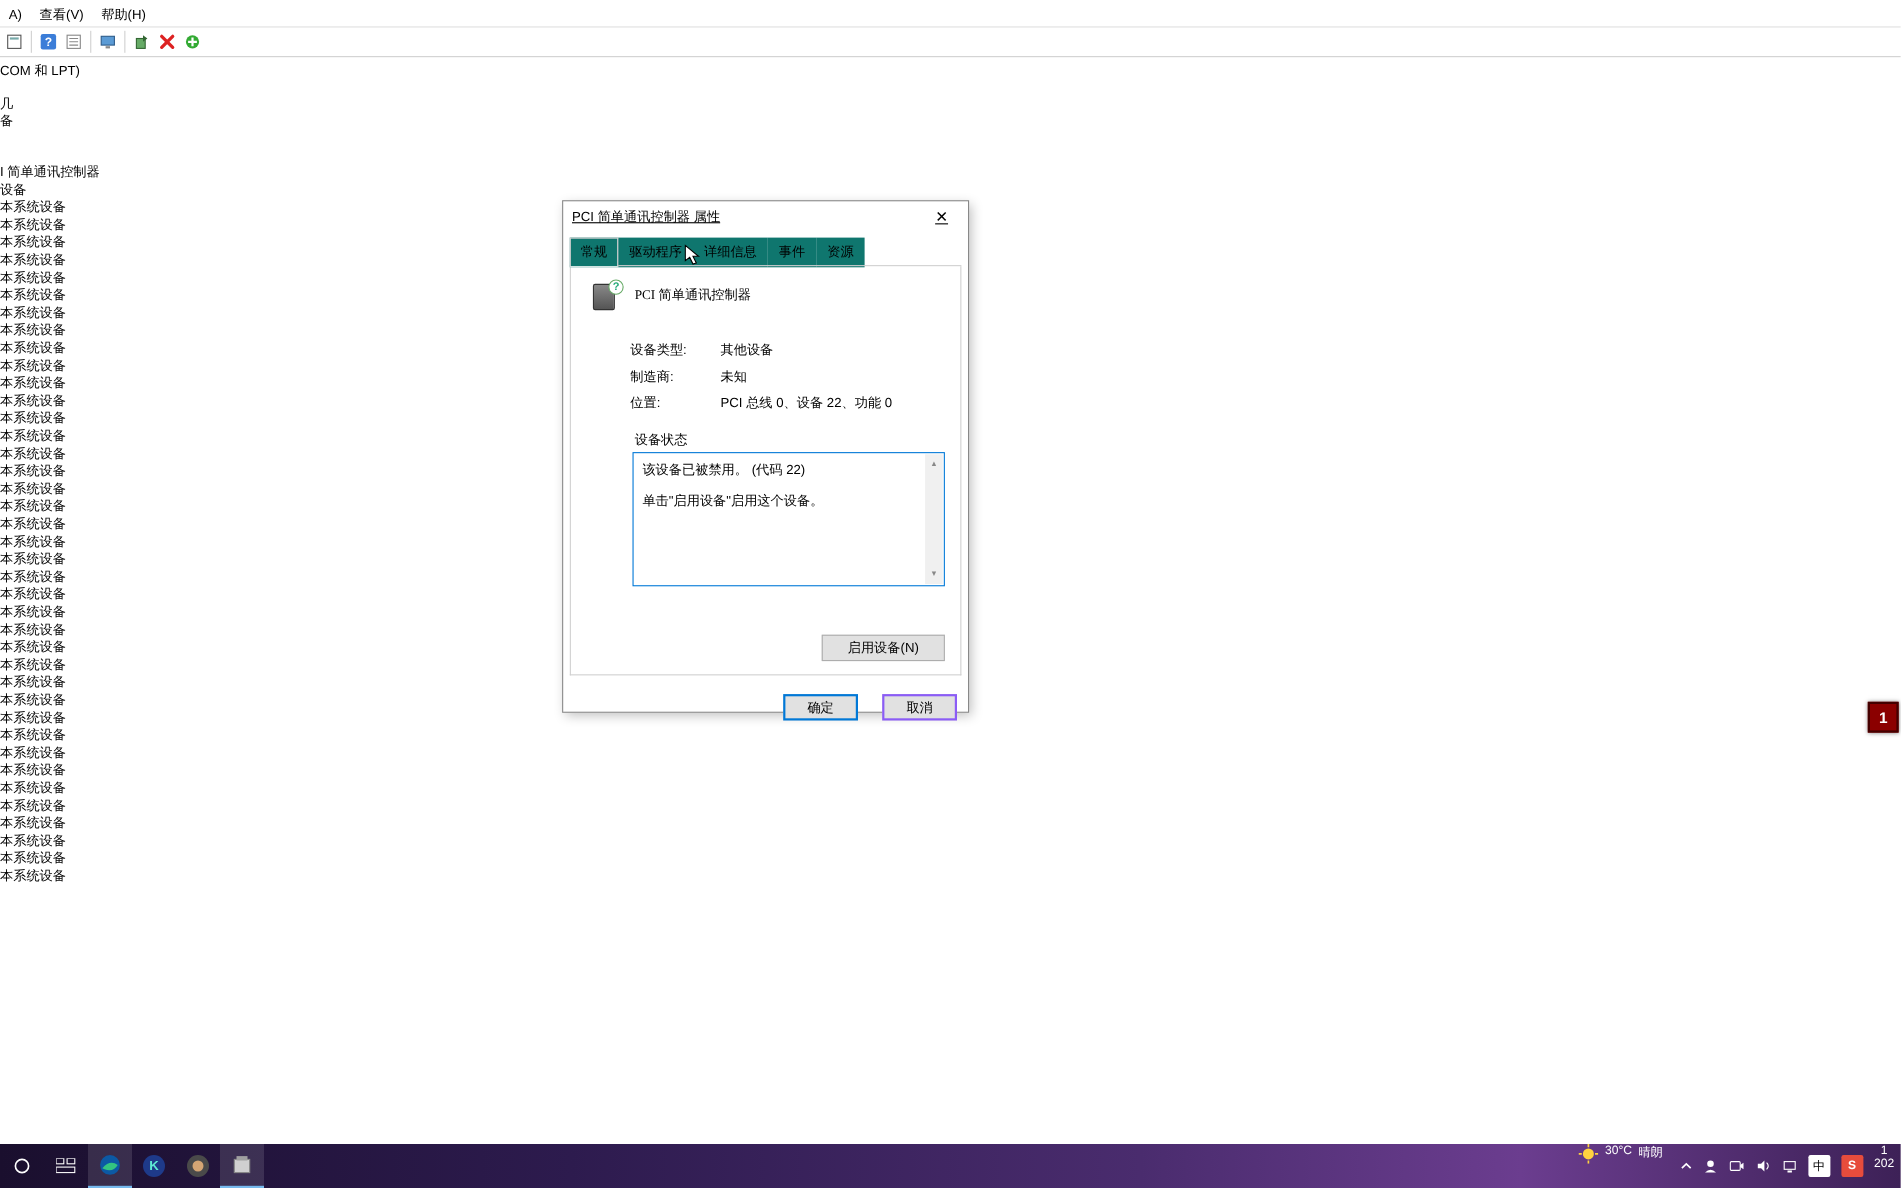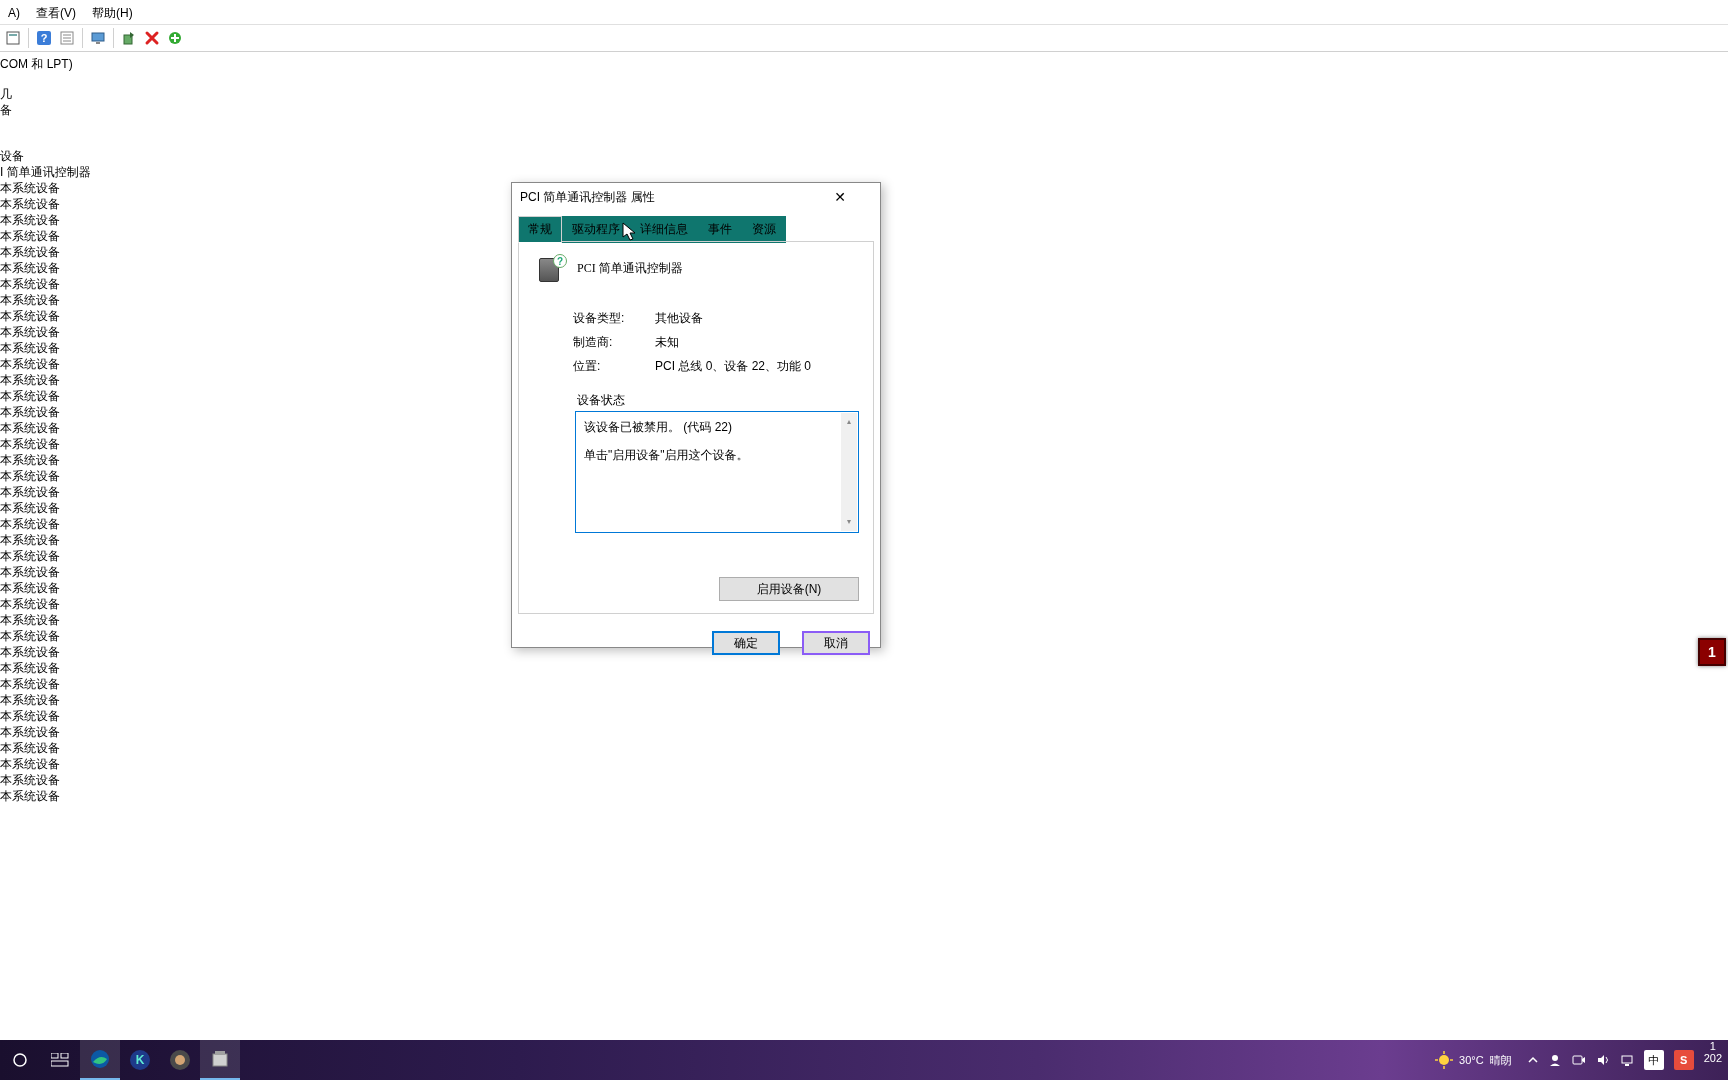--- a/index.html
+++ b/index.html
@@ -14,21 +14,21 @@
 .tool-sep { width: 1px; height: 20px; background: #d0d0d0; margin: 0 3px; }
 .tool-btn { width: 22px; height: 22px; display: flex; align-items: center; justify-content: center; border: 1px solid transparent; }
 .tool-btn svg { display: block; }
 
 
 .tree { padding: 4px 0 0 0; line-height: 16px; font-size: 12px; }
 .tree-item { height: 16px; display: flex; align-items: center; padding-left: 0; white-space: nowrap; }
 
 
 .dialog { position: absolute; left: 511px; top: 182px; width: 370px; height: 466px; background: #fff; border: 1px solid #888; box-shadow: 3px 3px 10px rgba(0,0,0,0.25); }
-.dialog-titlebar { height: 28px; display: flex; align-items: center; padding: 0 20px 0 8px; font-size: 12px; }
+.dialog-titlebar { height: 28px; display: flex; align-items: center; padding: 0 4px 0 8px; font-size: 12px; text-decoration: underline; }
 .dialog-title { flex: 1; }
 .dialog-x { width: 40px; height: 26px; display: flex; align-items: center; justify-content: center; font-size: 14px; font-family: Arial; }
 
 .tabstrip { display: flex; padding: 4px 6px 0 6px; position: relative; }
 .tab { padding: 4px 9px 4px 9px; font-size: 12px; border: 1px solid transparent; position: relative; top: 1px; background: #0f766e; }
 .tab.active { border: 1px solid #d0d0d0; border-bottom: 1px solid #fff; z-index: 2; }
 .tabline { position: absolute; left: 6px; right: 6px; bottom: 0; height: 1px; background: #d0d0d0; }
 
 .tabbody { margin: 0 6px 6px 6px; border: 1px solid #d0d0d0; border-top: none; padding: 14px 14px 10px 14px; height: 372px; position: relative; }
 
@@ -41,34 +41,34 @@
 .info-table { margin-left: 40px; font-size: 12px; }
 .info-row { display: flex; height: 24px; align-items: center; }
 .info-label { width: 82px; }
 .info-value { }
 
 .fieldset { margin-top: 14px; position: relative; border: none; padding-left: 42px; }
 .fieldset-label { font-size: 12px; position: relative; left: 0; background: #fff; padding: 0 2px; display: inline-block; margin-bottom: 2px; }
 .status-box { border: 1px solid #0078d7; height: 122px; padding: 6px 8px; font-size: 12px; line-height: 18px; position: relative; background: #fff; }
 .status-box .sb { position: absolute; right: 1px; top: 1px; bottom: 1px; width: 16px; background: #f0f0f0; display: flex; flex-direction: column; justify-content: space-between; align-items: center; font-size: 8px; color: #888; }
 
-.enable-btn { position: absolute; right: 14px; bottom: 12px; width: 140px; height: 24px; border: 1px solid #adadad; background: #e1e1e1; font-size: 12px; display:flex; align-items:center; justify-content:center;}
+.enable-btn { position: absolute; right: 14px; bottom: 12px; width: 112px; height: 24px; border: 1px solid #adadad; background: #e1e1e1; font-size: 12px; display:flex; align-items:center; justify-content:center;}
 
 .dialog-footer { height: 46px; display: flex; align-items: center; justify-content: flex-end; gap: 22px; padding: 0 10px; }
 .dlg-btn { width: 68px; height: 24px; border: 2px solid #8b5cf6; background: #e1e1e1; font-size: 12px; display:flex;align-items:center;justify-content:center; }
 .dlg-btn.primary { border: 2px solid #0078d7; }
 
 
 .taskbar { position: absolute; left: 0; right: 0; bottom: 0; height: 40px; background: linear-gradient(90deg, #1a0f2e 0%, #2d1b4e 30%, #4a2c6e 60%, #6b3d8f 80%, #3d2157 100%); display: flex; align-items: center; color: #fff; }
 .taskbar-left { display: flex; align-items: center; height: 100%; }
 .tb-btn { width: 40px; height: 40px; display: flex; align-items: center; justify-content: center; }
 .tb-btn.active { border-bottom: 2px solid #76b9ed; background: rgba(255,255,255,0.12); }
 .taskbar-right { margin-left: auto; display: flex; align-items: center; height: 100%; font-size: 11px; gap: 2px; padding-right: 2px; }
 .tray-item { padding: 0 4px; height: 40px; display: flex; align-items: center; }
-.weather { display: flex; align-items: center; gap: 6px; padding: 0 10px; }
+.weather { display: flex; align-items: flex-start; gap: 6px; padding: 0 10px; }
 .ime { background: #fff; color: #000; width: 20px; height: 20px; display: flex; align-items: center; justify-content: center; font-size: 11px; border-radius: 2px; }
 .sogou { background: #e74c3c; width: 20px; height: 20px; display: flex; align-items: center; justify-content: center; font-size: 11px; font-weight: bold; border-radius: 2px; }
 
 
 .float-badge { position: absolute; right: 2px; top: 638px; width: 28px; height: 28px; background: #8b0000; border: 2px solid #400; color: #fff; display: flex; align-items: center; justify-content: center; font-weight: bold; font-size: 14px; box-shadow: 0 0 4px rgba(0,0,0,0.5); }
 
 
 .cursor { position: absolute; left: 622px; top: 222px; pointer-events: none; z-index: 1000; }
 </style>
 </head>
@@ -128,22 +128,22 @@
       </svg>
   </div>
 </div>
 
 <div class="tree">
   <div class="tree-item">COM 和 LPT)</div>
   <div class="tree-item" style="height:14px"></div>
   <div class="tree-item">几</div>
   <div class="tree-item">备</div>
   <div class="tree-item" style="height:30px"></div>
+  <div class="tree-item">I 简单通讯控制器</div>
   <div class="tree-item">设备</div>
-  <div class="tree-item">I 简单通讯控制器</div>
   <div id="sys-list">
       <div class="tree-item">本系统设备</div>
       <div class="tree-item">本系统设备</div>
       <div class="tree-item">本系统设备</div>
       <div class="tree-item">本系统设备</div>
       <div class="tree-item">本系统设备</div>
       <div class="tree-item">本系统设备</div>
       <div class="tree-item">本系统设备</div>
       <div class="tree-item">本系统设备</div>
       <div class="tree-item">本系统设备</div>

